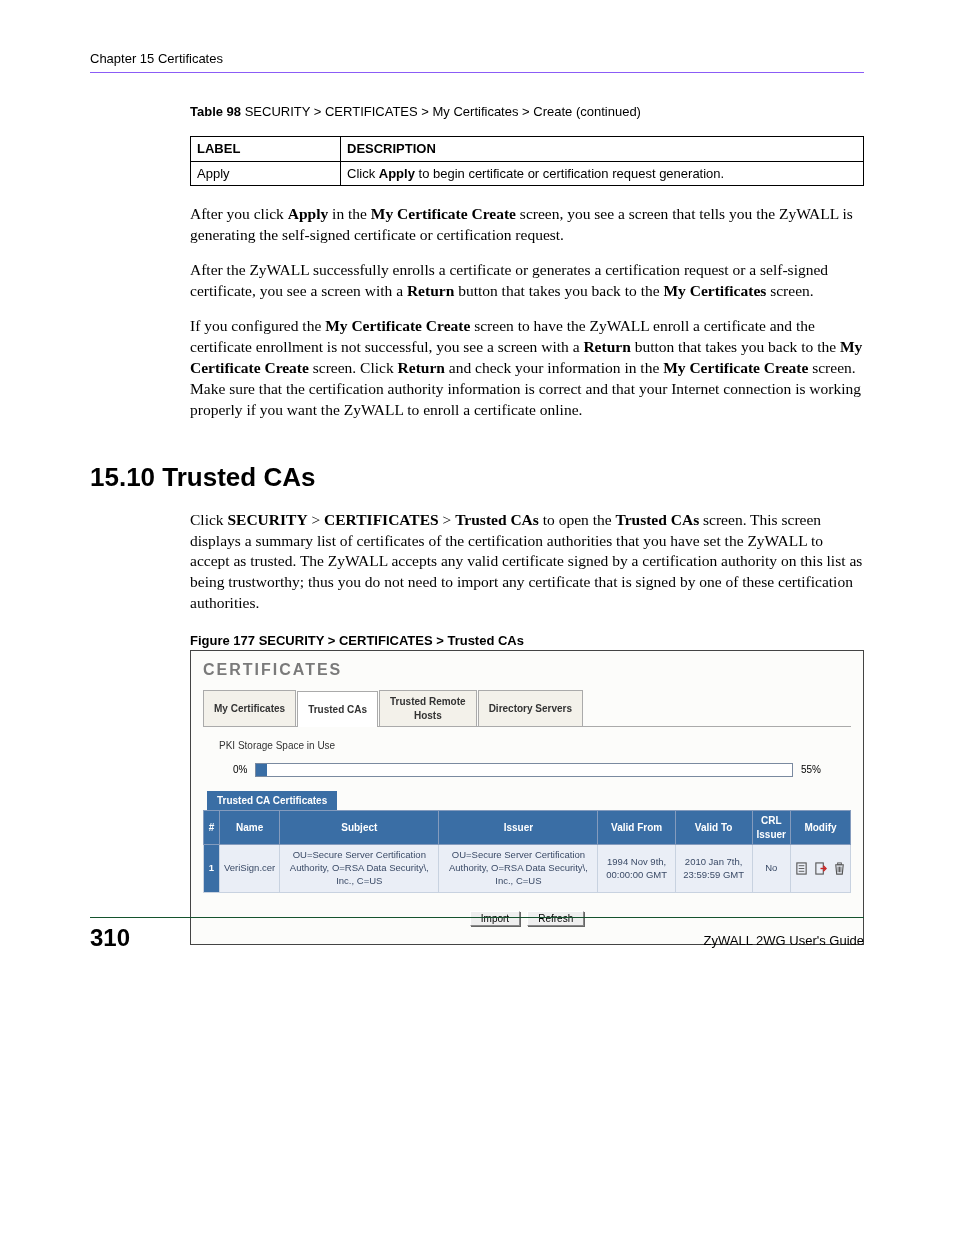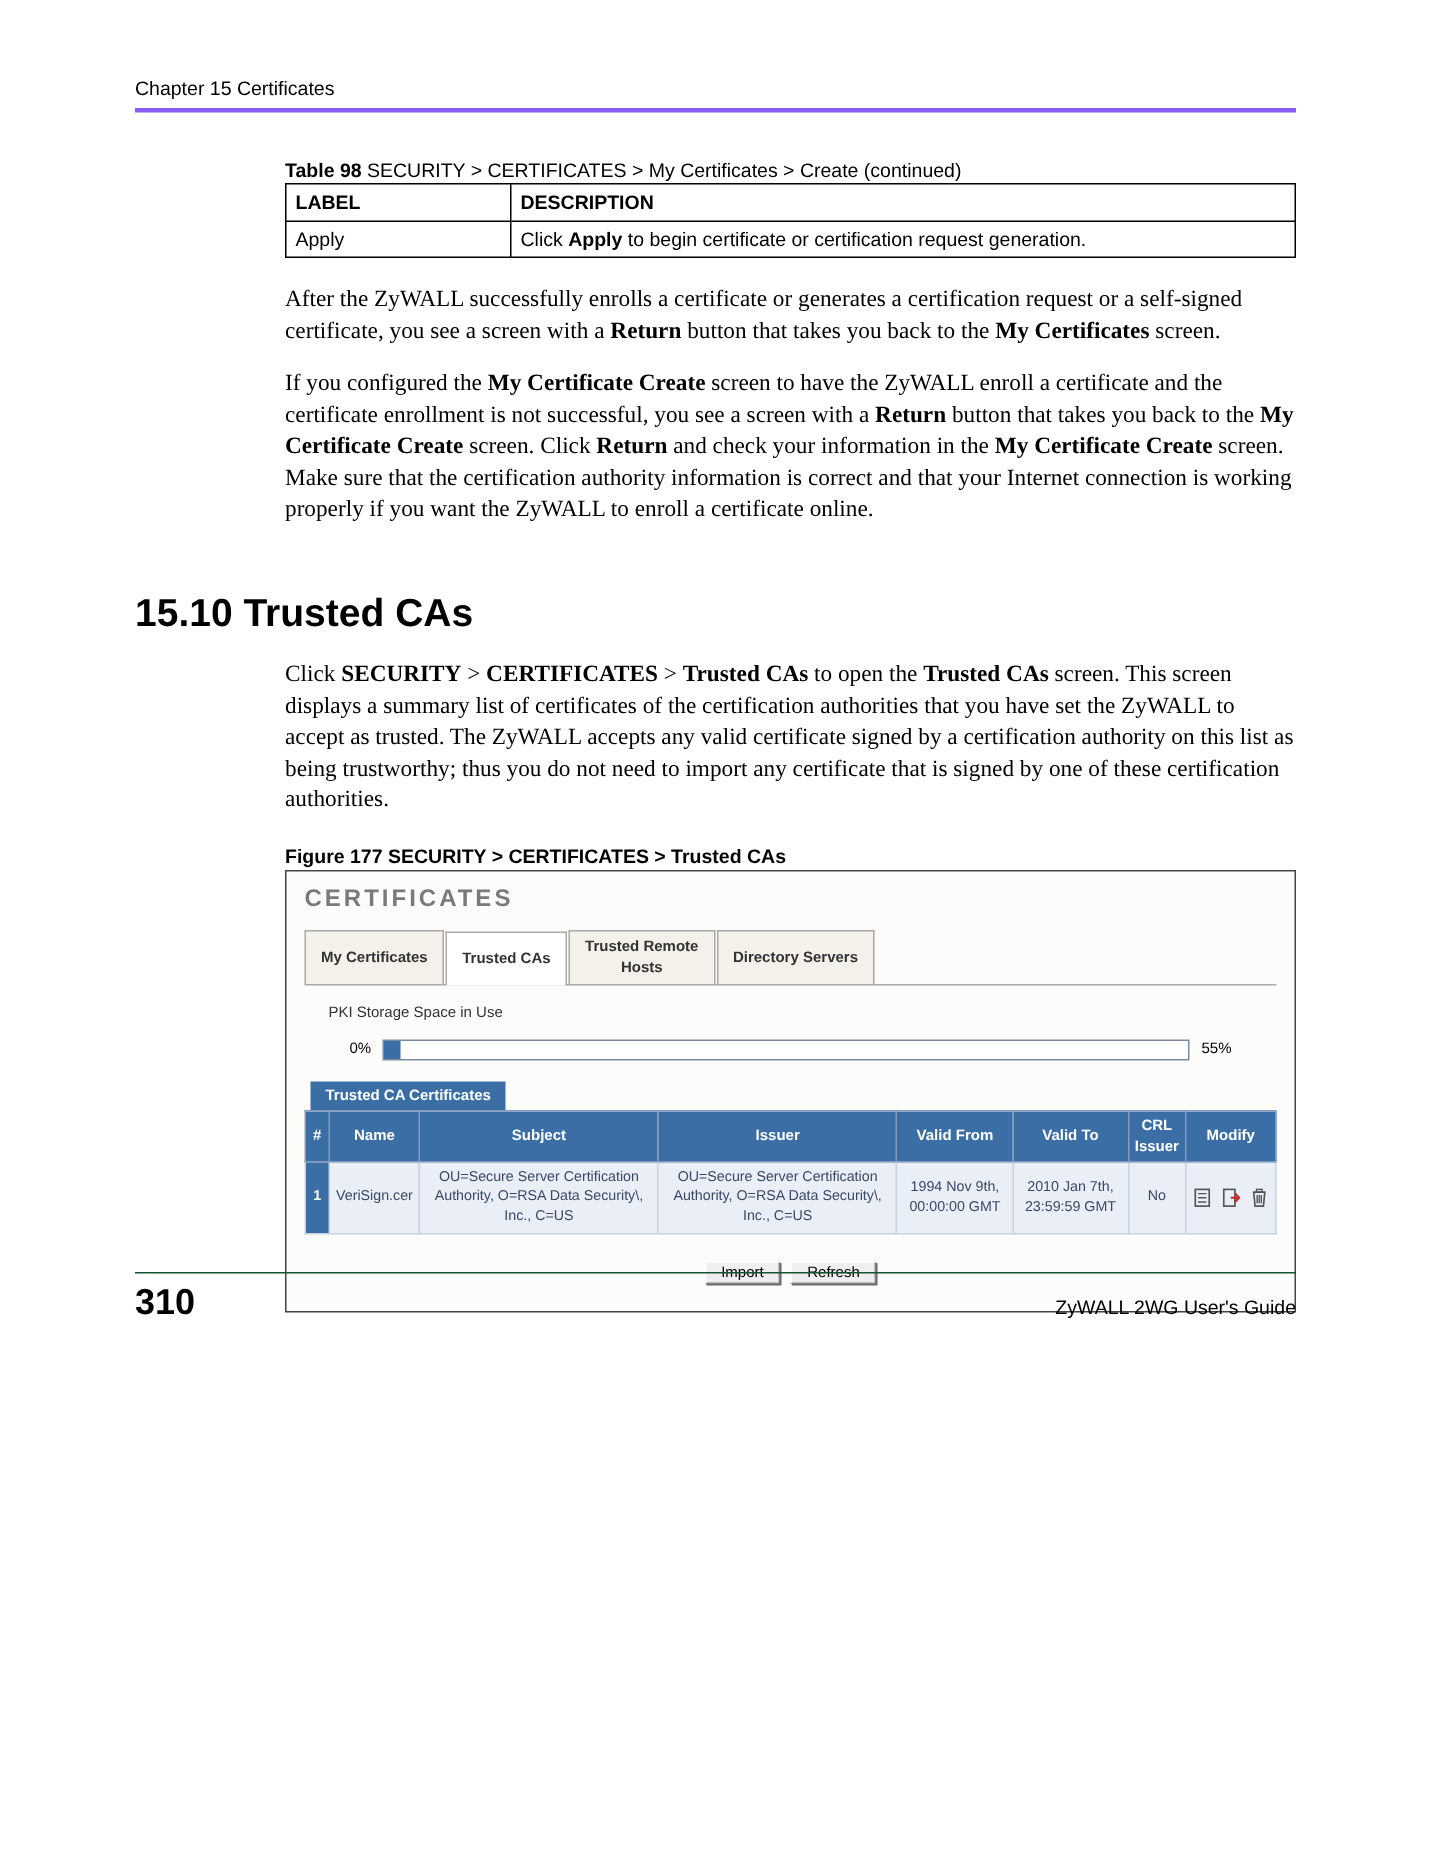--- a/index.html
+++ b/index.html
@@ -8,32 +8,32 @@
       font-size: 15px;
       color: #000;
       background: #fff;
       width: 954px;
       padding: 50px 90px 50px 90px;
       position: relative;
       line-height: 1.35;
     }
     .header-line {
       font-size: 13px;
-      border-bottom: 3px solid #8b5cf6;
+      border-bottom: 1px solid #8b5cf6;
       padding-bottom: 4px;
       margin-bottom: 30px;
       font-family: Arial, Helvetica, sans-serif;
     }
     .content-block {
       margin-left: 100px;
     }
     .table-caption {
       font-family: Arial, Helvetica, sans-serif;
       font-size: 13px;
-      margin-bottom: 0;
+      margin-bottom: 16px;
     }
     .table-caption b { font-weight: bold; }
     table.label-desc {
       border-collapse: collapse;
       width: 100%;
       font-family: Arial, Helvetica, sans-serif;
       font-size: 13px;
       margin-bottom: 18px;
       padding-left: 28px;
     }
@@ -250,20 +250,23 @@
     </tr>
     <tr>
       <td>Apply</td>
       <td>
         <span>Click </span><b>Apply</b><span> to begin certificate or certification request generation.</span>
       </td>
     </tr>
   </tbody>
     </table>
 
+  <p class="para">
+    <span>After you click </span><b>Apply</b><span> in the </span><b>My Certificate Create</b><span> screen, you see a screen that tells you the ZyWALL is generating the self-signed certificate or certification request.</span>
+  </p>
 
   <p class="para">
     <span>After the ZyWALL successfully enrolls a certificate or generates a certification request or a self-signed certificate, you see a screen with a </span><b>Return</b><span> button that takes you back to the </span><b>My Certificates</b><span> screen.</span>
   </p>
 
   <p class="para">
     <span>If you configured the </span><b>My Certificate Create</b><span> screen to have the ZyWALL enroll a certificate and the certificate enrollment is not successful, you see a screen with a </span><b>Return</b><span> button that takes you back to the </span><b>My Certificate Create</b><span> screen. Click </span><b>Return</b><span> and check your information in the </span><b>My Certificate Create</b><span> screen. Make sure that the certification authority information is correct and that your Internet connection is working properly if you want the ZyWALL to enroll a certificate online.</span>
   </p>
 </div>
 

